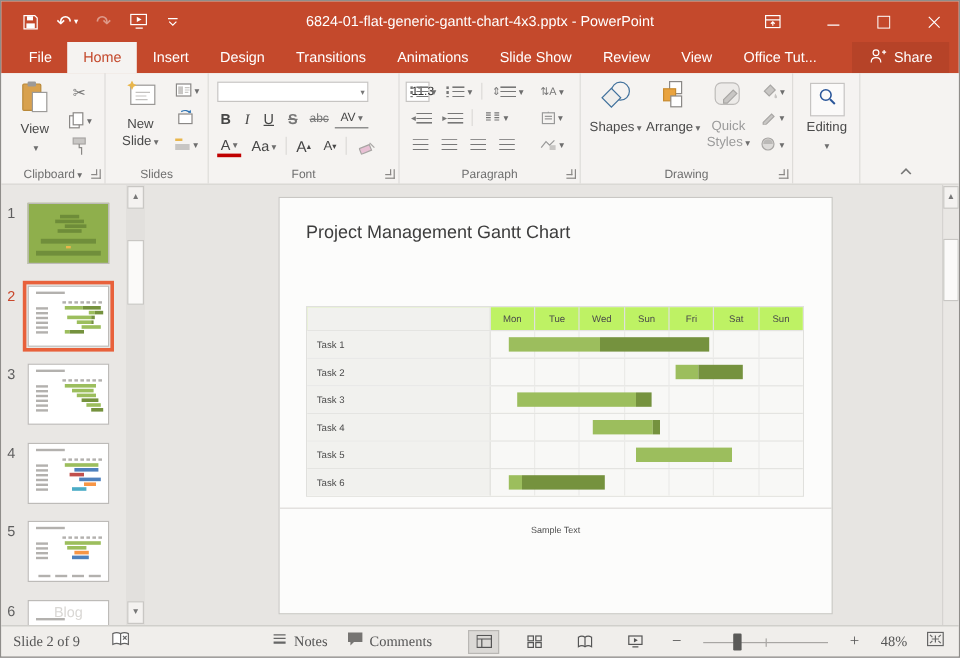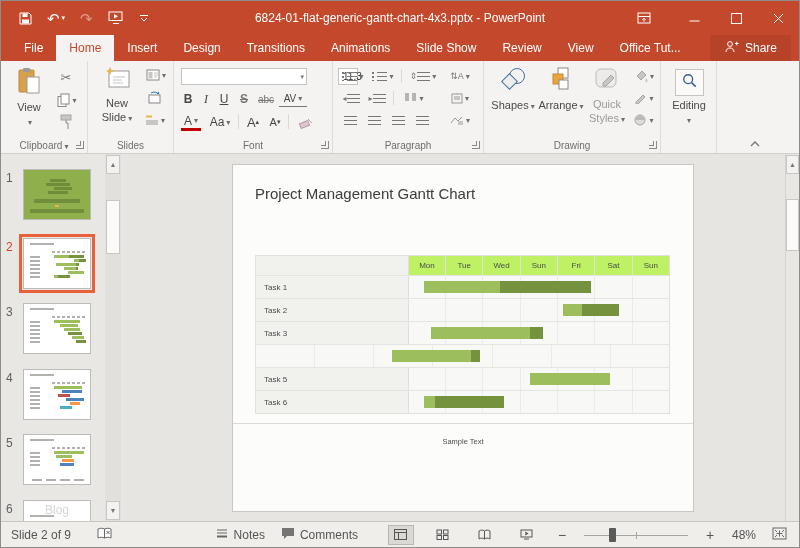--- a/index.html
+++ b/index.html
@@ -71,21 +71,21 @@
   .gheader { display:flex; height:19px; background:#bef264; }
   .glc { width:37%; display:flex; align-items:center; padding-left:8px; border-right:1px solid #E0E0DD; background:#F1F1EE; }
   .gdays { position:relative; flex:1; display:flex; }
   .gc { flex:1; border-left:1px solid #EBEBE8; }
   .gc:first-child { border-left:none; }
   .ghc { flex:1; text-align:center; line-height:19px; border-left:1px solid #E0E0DD; }
   .ghc:first-child { border-left:none; }
   .gbar { position:absolute; top:5px; height:12px; }
 
   
-  .statusbar { position:absolute; left:0; right:0; bottom:0; height:26px; background:#F0EEEB; border-top:1px solid #C9C7C4; display:flex; font-size:12px; color:#555; }
+  .statusbar { position:absolute; left:0; right:0; bottom:0; height:26px; background:#F0EEEB; border-top:1px solid #C9C7C4; display:flex; font-size:12px; color:#555;font-family:Liberation Serif, serif; }
   .sb-left { display:flex; align-items:center; gap:26px; margin-left:10px; }
   .sb-right { display:flex; align-items:center; gap:16px; margin-left:auto; margin-right:12px; }
   .sb-item { display:flex; align-items:center; gap:5px; cursor:default; }
   .vbtn { width:26px; height:20px; display:flex; align-items:center; justify-content:center; }
   .vbtn.active { background:#DBD9D6; border:1px solid #B9B7B4; }
   .ztrack { position:relative; width:104px; height:14px; }
   .ztrack .line { position:absolute; left:0; right:0; top:7px; height:1px; background:#A8A6A3; }
   .ztrack .tick { position:absolute; left:50%; top:4px; width:1px; height:7px; background:#A8A6A3; }
   .ztrack .zthumb { position:absolute; left:25px; top:0; width:7px; height:14px; background:#5A5A58; border-radius:1px; }
   .zbtn { font-size:14px; color:#555; width:12px; text-align:center; }
@@ -607,20 +607,21 @@
                   <div class="gc"></div>
                   <div class="gc"></div>
                   <div class="gc"></div>
                   <div class="gc"></div>
                   <div class="gc"></div>
                   <div class="gbar" style="left: 8.57143%; width: 37.8571%; background: rgb(156, 190, 93);"></div>
                   <div class="gbar" style="left: 46.4286%; width: 5%; background: rgb(117, 146, 62);"></div>
                 </div>
               </div>
               <div class="grow">
+                <div class="glc">Task 4</div>
                 <div class="gdays">
                   <div class="gc"></div>
                   <div class="gc"></div>
                   <div class="gc"></div>
                   <div class="gc"></div>
                   <div class="gc"></div>
                   <div class="gc"></div>
                   <div class="gc"></div>
                   <div class="gbar" style="left: 32.8571%; width: 19.2857%; background: rgb(156, 190, 93);"></div>
                   <div class="gbar" style="left: 52.1429%; width: 2.14286%; background: rgb(117, 146, 62);"></div>

